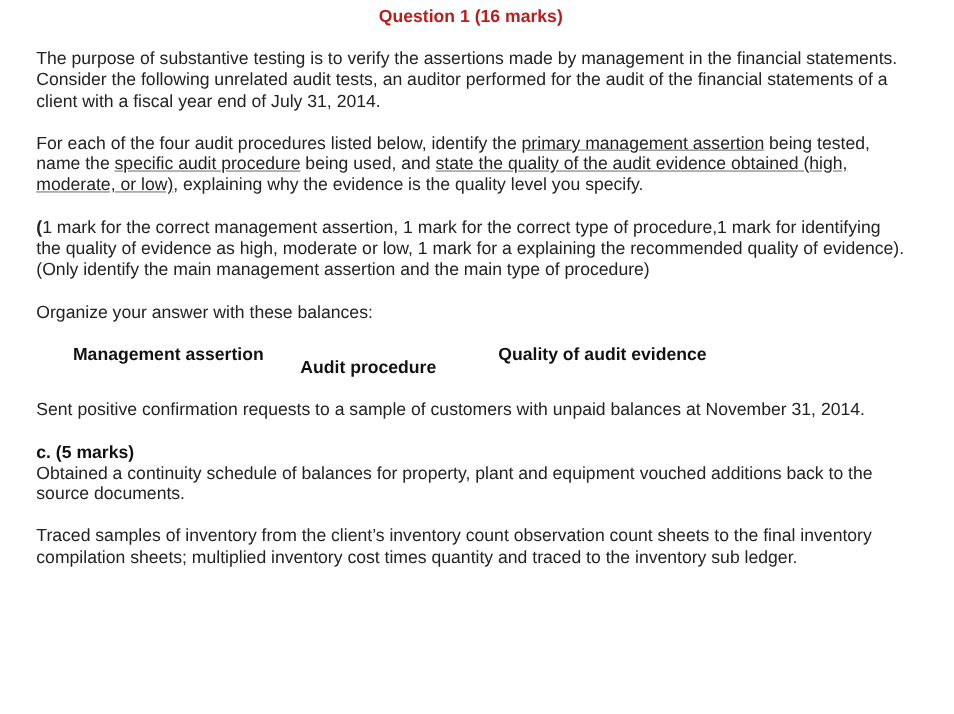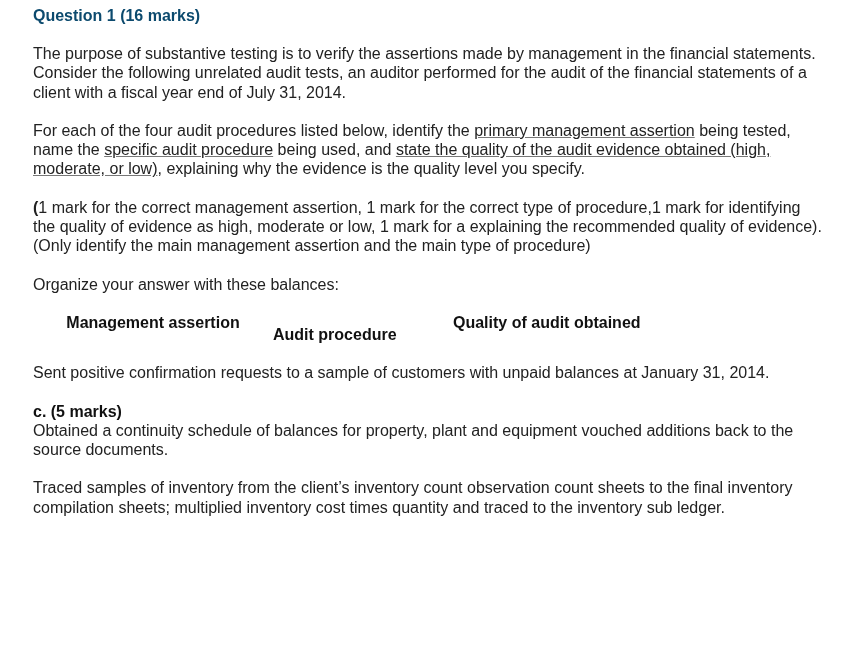--- a/index.html
+++ b/index.html
@@ -16,23 +16,24 @@
       font-size: 16px;
       line-height: 19.3px;
     }
     .page {
       position: relative;
       padding: 6px 0 0 33px;
       width: 790px;
     }
     .title {
       font-weight: bold;
-      color: #0c4a6e;
+      color: #b91c1c;
       margin: 0 0 19px 0;
       height: 19px;
+      text-align: center;
     }
     p {
       margin: 0 0 19px 0;
     }
     .u {
       text-decoration: underline;
       text-decoration-color: #777777;
       text-align: right;
     }
     .bold-paren { font-weight: bold; }
@@ -57,25 +58,25 @@
 
   <p><span>For each of the four audit procedures listed below, identify the </span><span class="u">primary management assertion</span><span> being tested, name the </span><span class="u">specific audit procedure</span><span> being used, and </span><span class="u">state the quality of the audit evidence obtained (high, moderate, or low)</span><span>, explaining why the evidence is the quality level you specify.</span></p>
 
   <p><span class="bold-paren">(</span><span>1 mark for the correct management assertion, 1 mark for the correct type of procedure,1 mark for identifying the quality of evidence as high, moderate or low, 1 mark for a explaining the recommended quality of evidence).(Only identify the main management assertion and the main type of procedure)</span></p>
 
   <p>Organize your answer with these balances:</p>
 
   <div class="headings">
     <span>Management assertion</span>
     <span>Audit procedure</span>
-    <span>Quality of audit obtained</span>
+    <span>Quality of audit evidence</span>
   </div>
 
   <div class="part">
-    <div>Sent positive confirmation requests to a sample of customers with unpaid balances at January 31, 2014.</div>
+    <div>Sent positive confirmation requests to a sample of customers with unpaid balances at November 31, 2014.</div>
   </div>
 
 
   <div class="part">
     <div class="part-label">c. (5 marks)</div>
     <div>Obtained a continuity schedule of balances for property, plant and equipment vouched additions back to the source documents.</div>
   </div>
 
   <div class="part">
     <div>Traced samples of inventory from the client’s inventory count observation count sheets to the final inventory compilation sheets; multiplied inventory cost times quantity and traced to the inventory sub ledger.</div>

